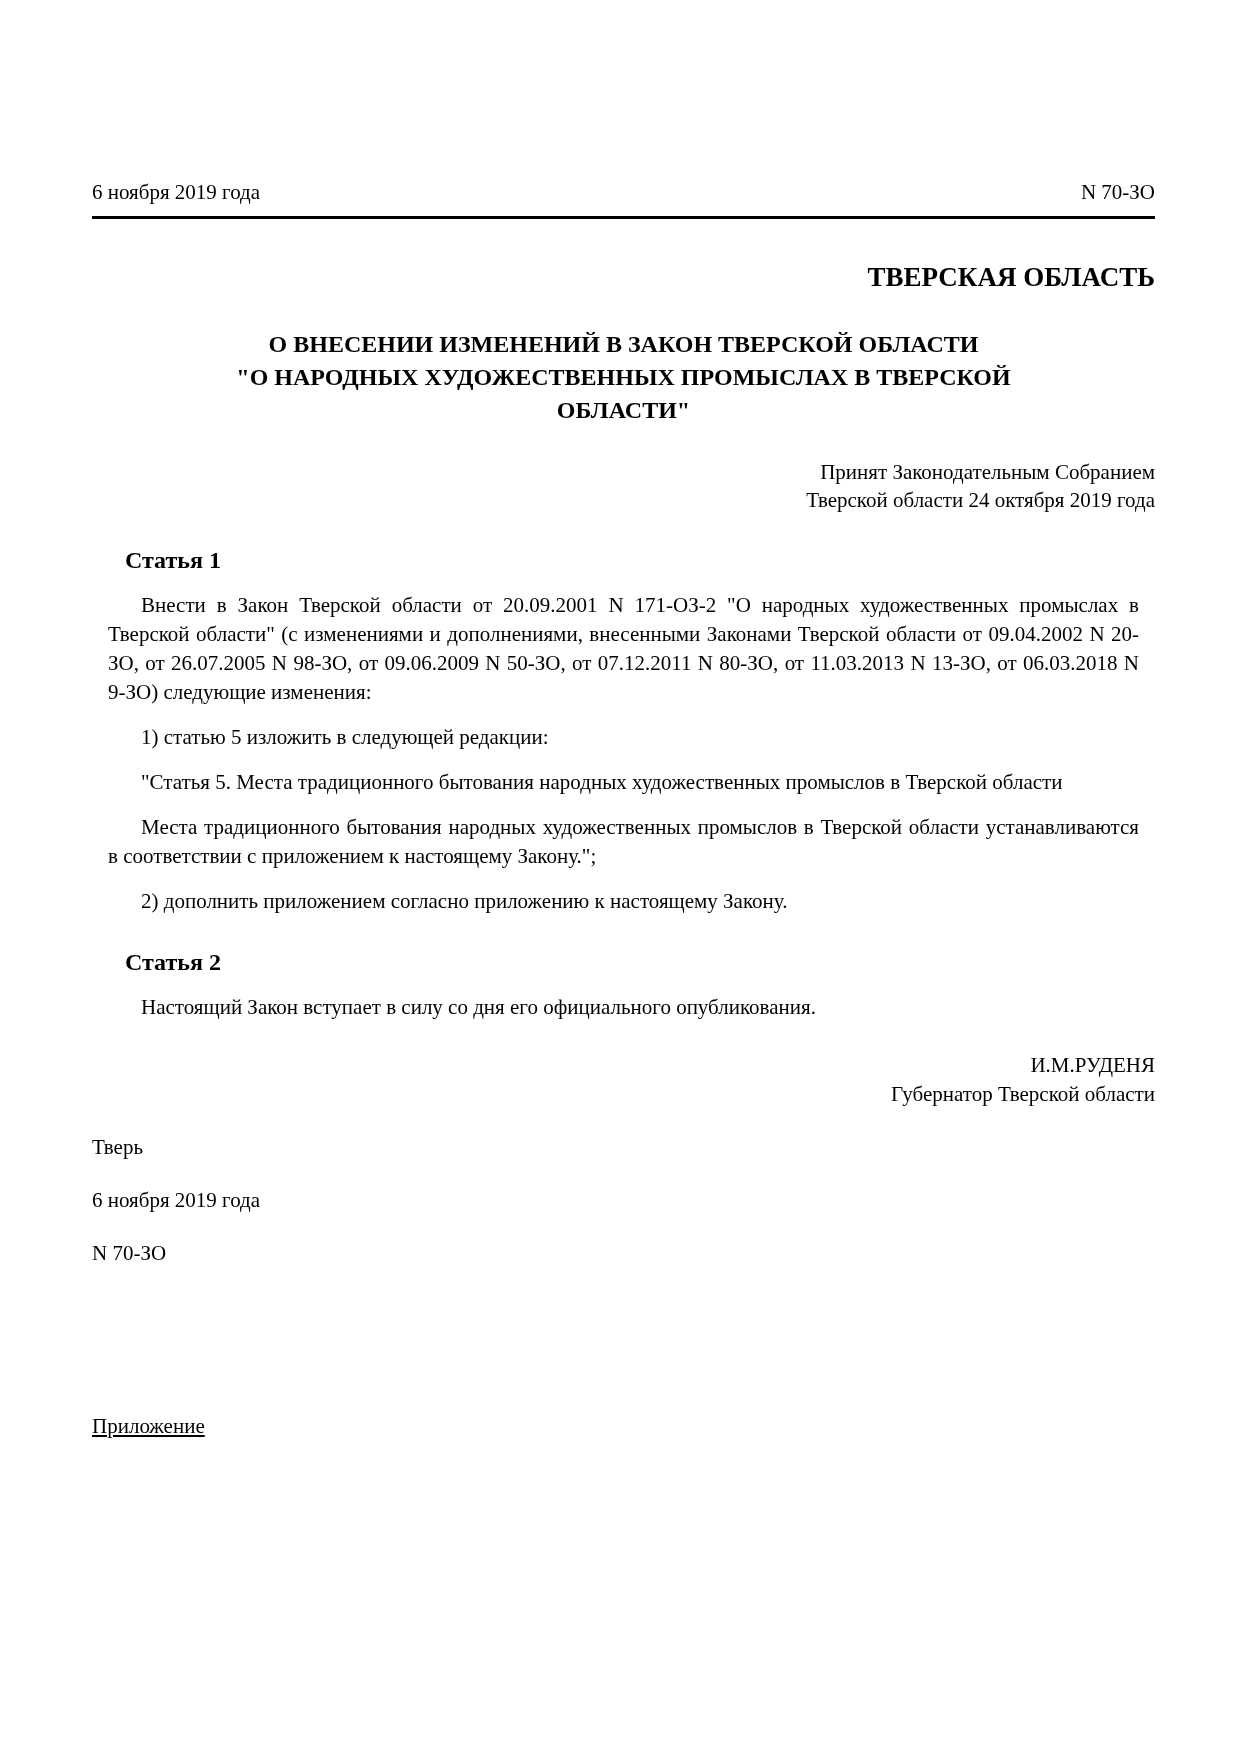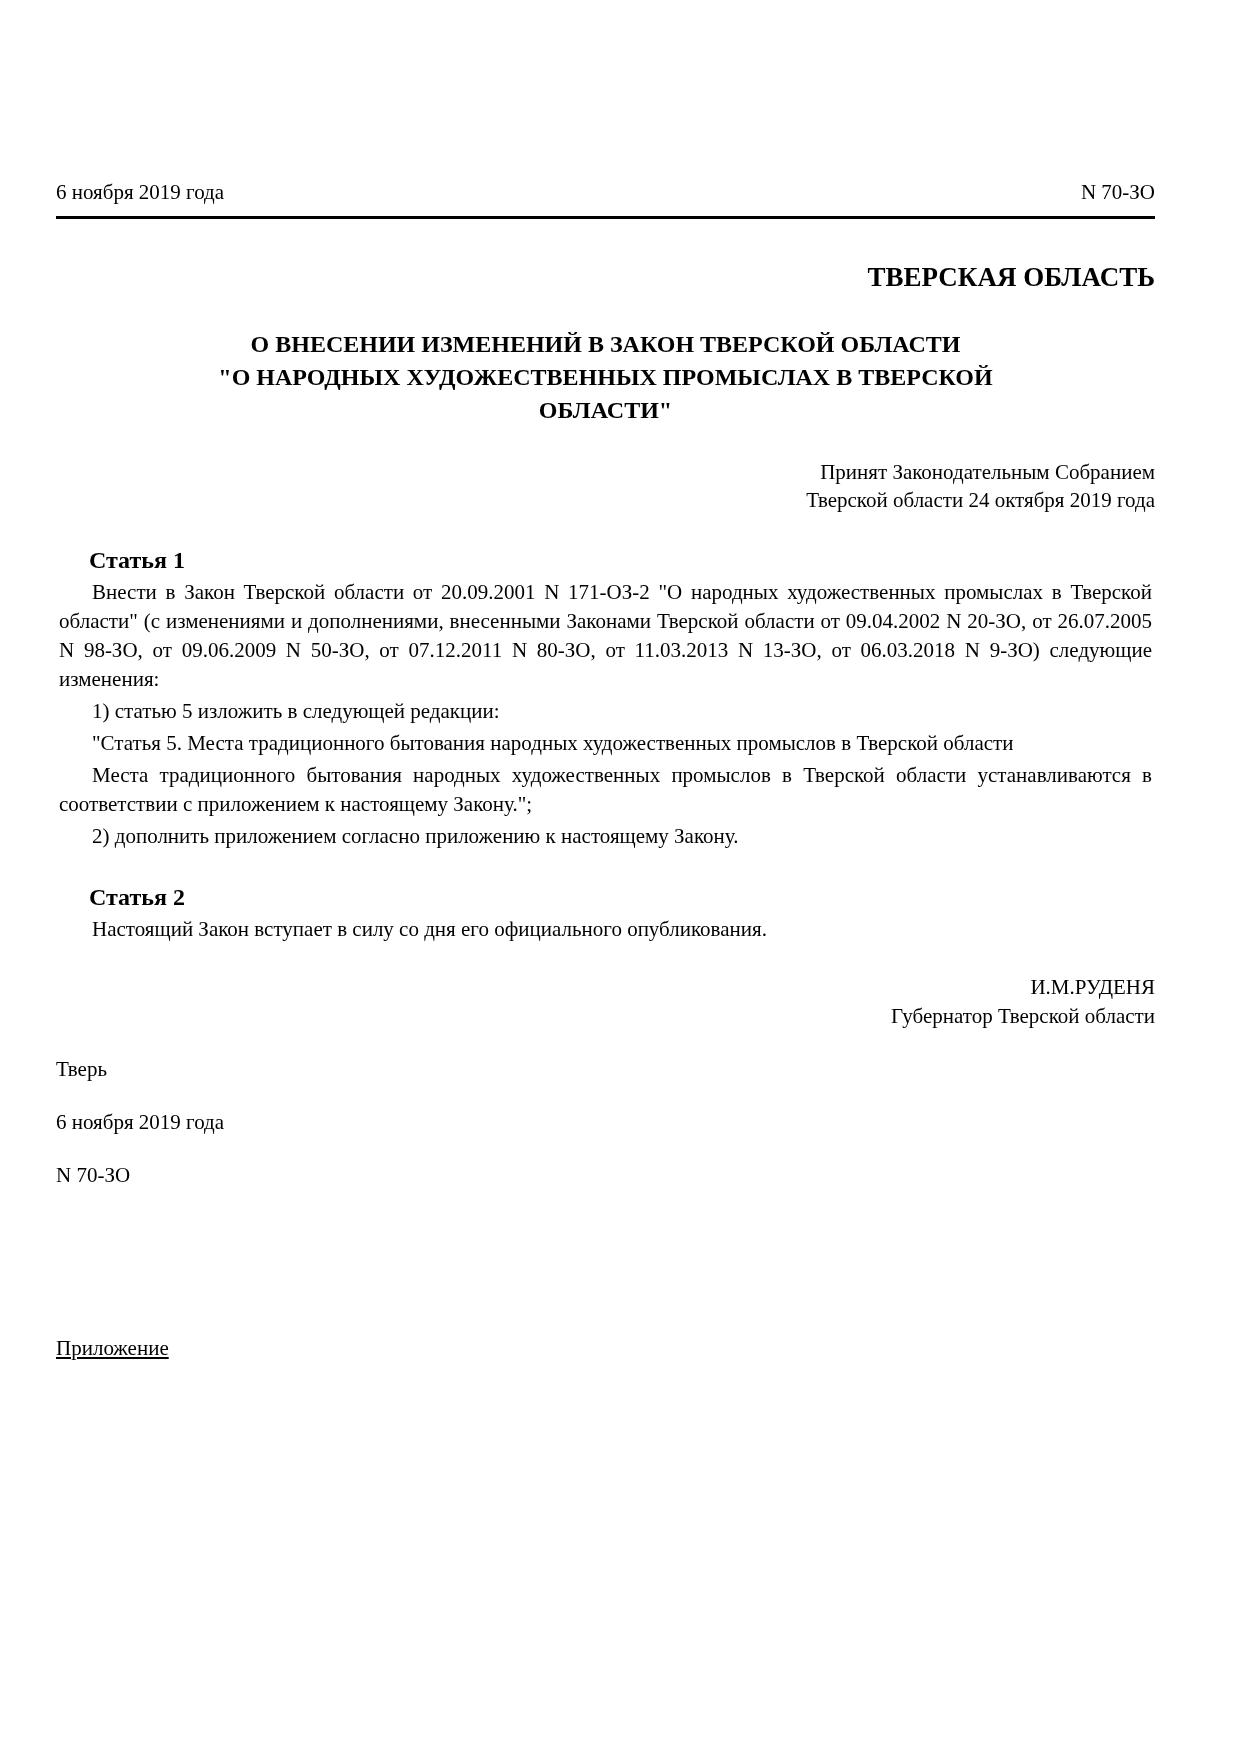--- a/index.html
+++ b/index.html
@@ -10,21 +10,21 @@
   .page {
     position: relative;
     width: 1240px;
     height: 1754px;
     box-sizing: border-box;
     background: #ffffff;
     color: #000000;
     font-family: "Liberation Serif", "DejaVu Serif", serif;
     font-size: 21px;
     line-height: 29px;
-    padding: 178px 85px 0 56px;
+    padding: 178px 85px 0 92px;
     overflow: hidden;
   }
   .doc-header {
     display: flex;
     justify-content: space-between;
     align-items: baseline;
   }
   .rule {
     border: none;
     border-top: 3px solid #000000;
@@ -52,21 +52,21 @@
     margin-top: 31px;
   }
   .article-heading {
     font-weight: bold;
     font-size: 24px;
     line-height: 29px;
     text-indent: 33px;
     margin: 32px 0 0 0;
   }
   p.body-par {
-    margin: 3px;
+    margin: 16px;
     text-align: justify;
     text-indent: 33px;
   }
   .m30 { margin-top: 30px; }
   .m29 { margin-top: 29px; }
   .m27 { margin-top: 27px; }
   .m25 { margin-top: 25px; }
   .m0  { margin-top: 0; }
   .signature {
     text-align: right;

